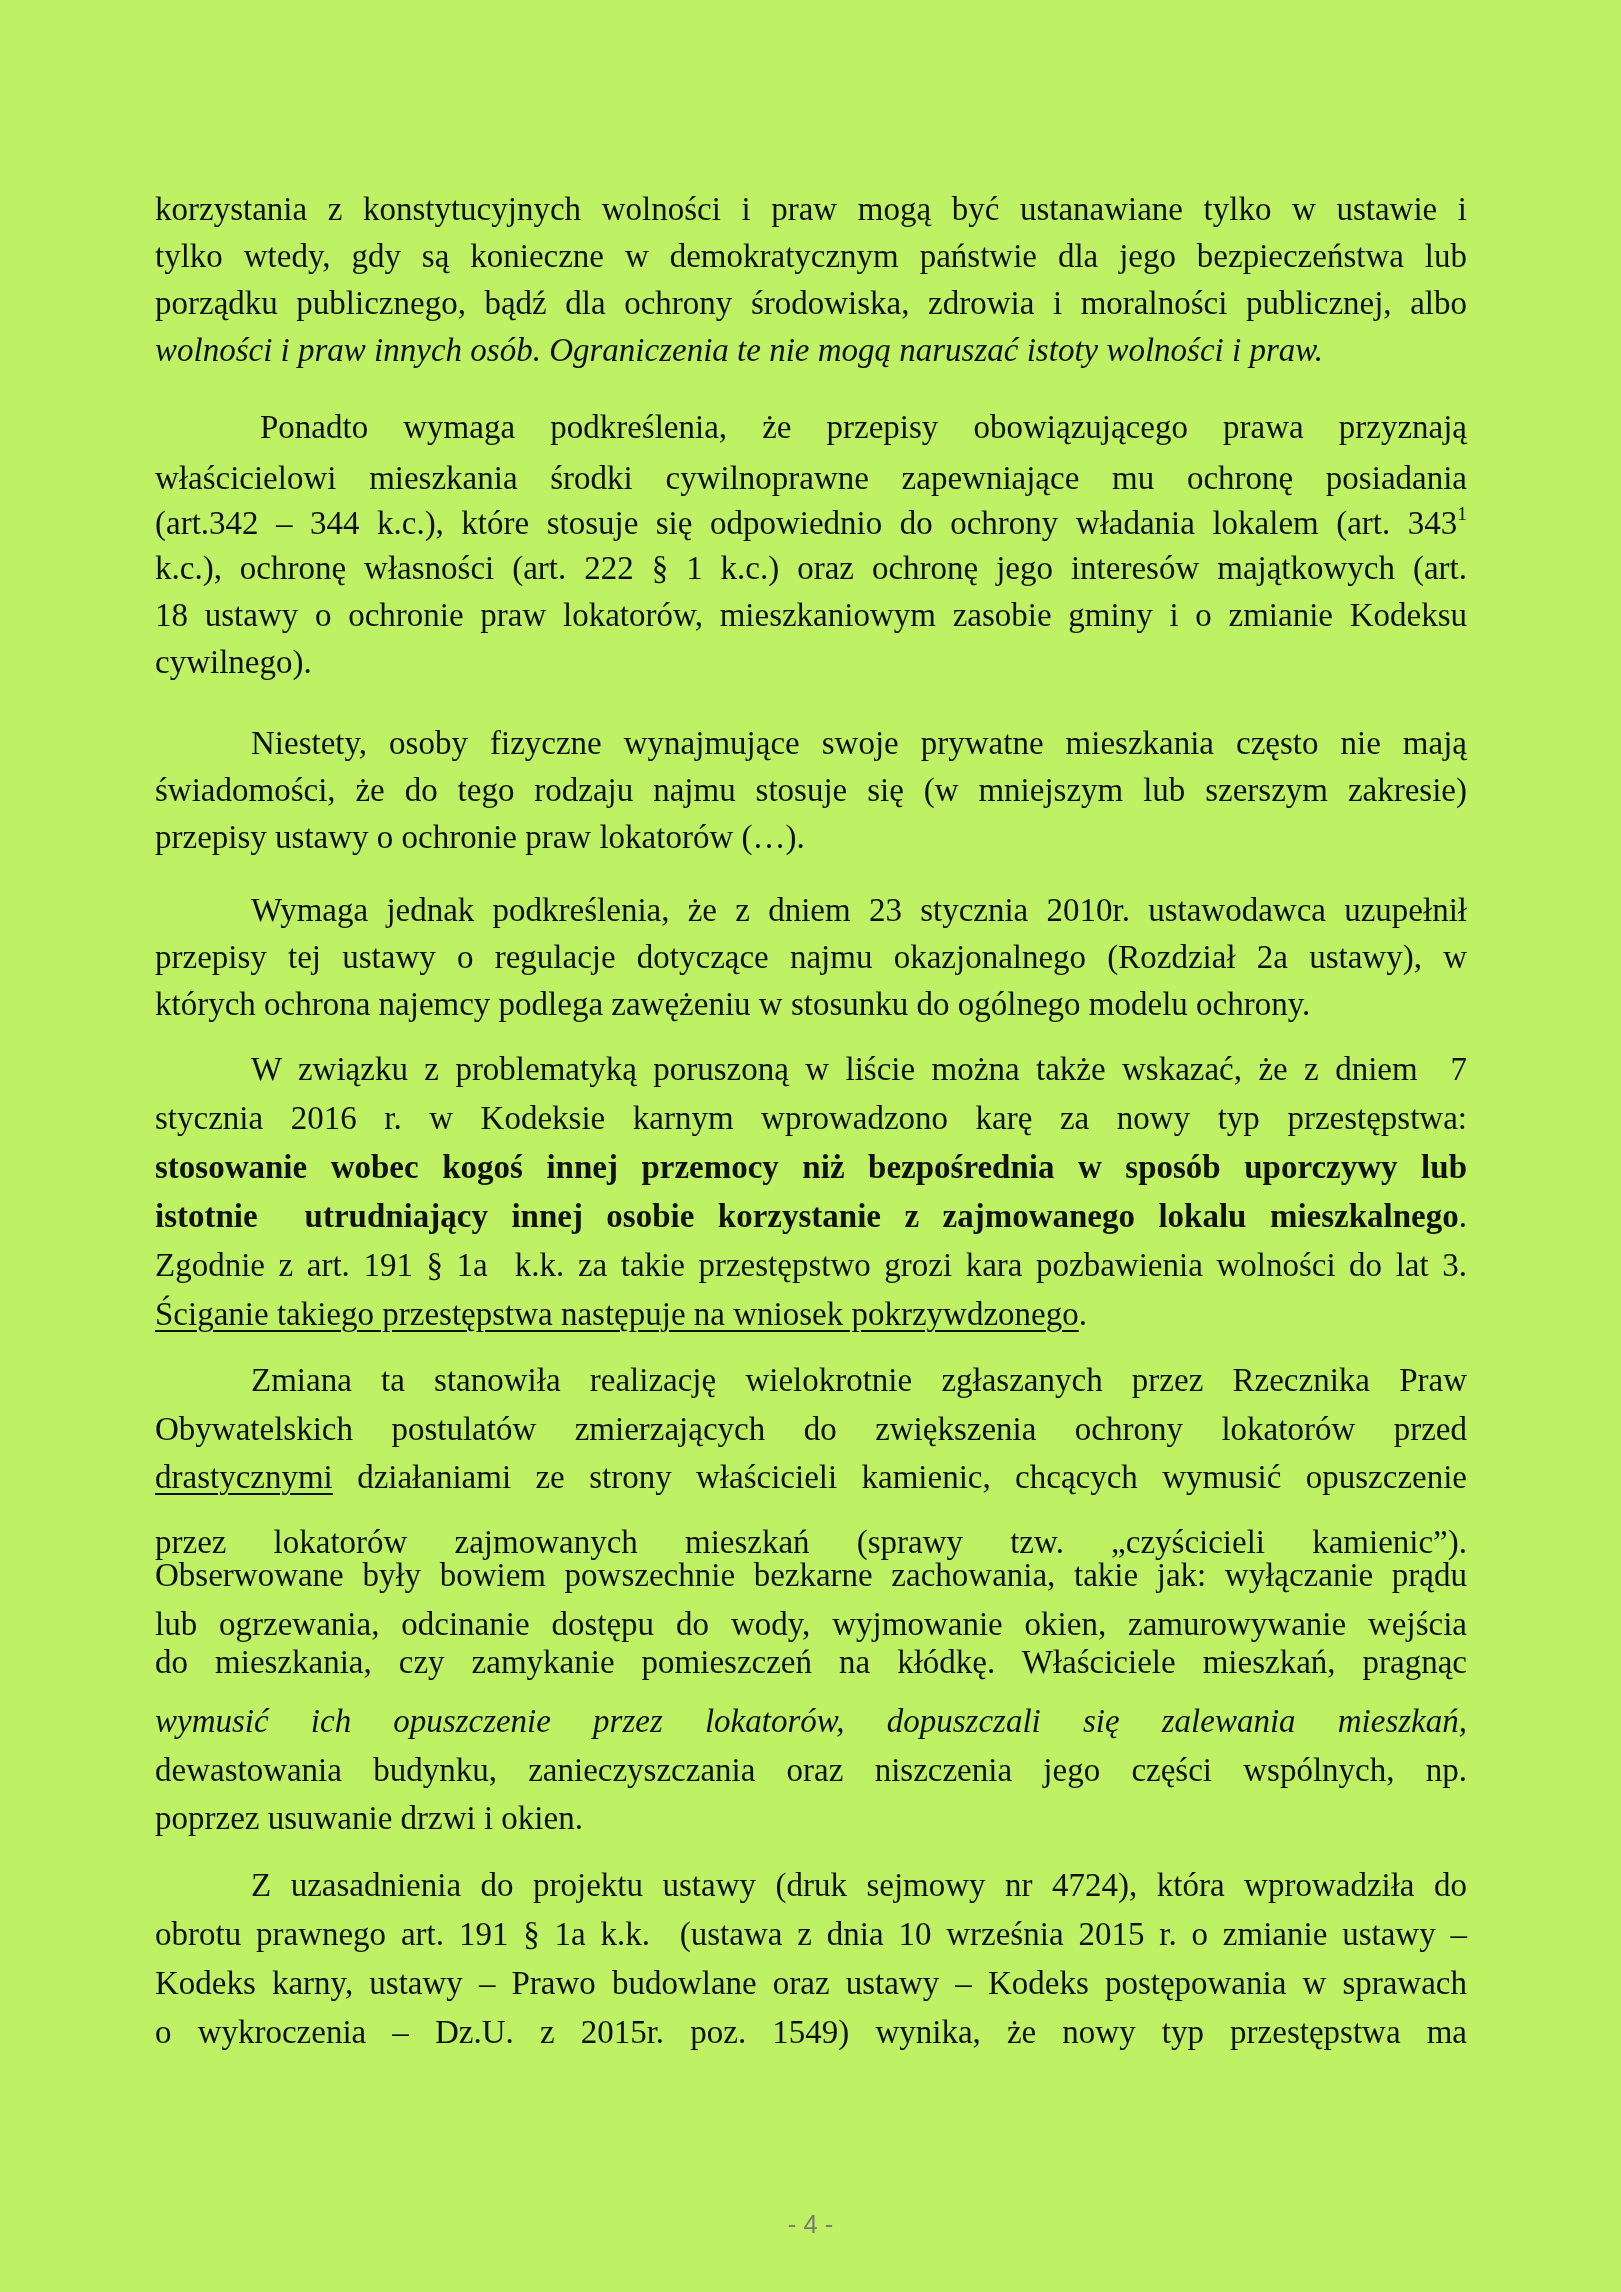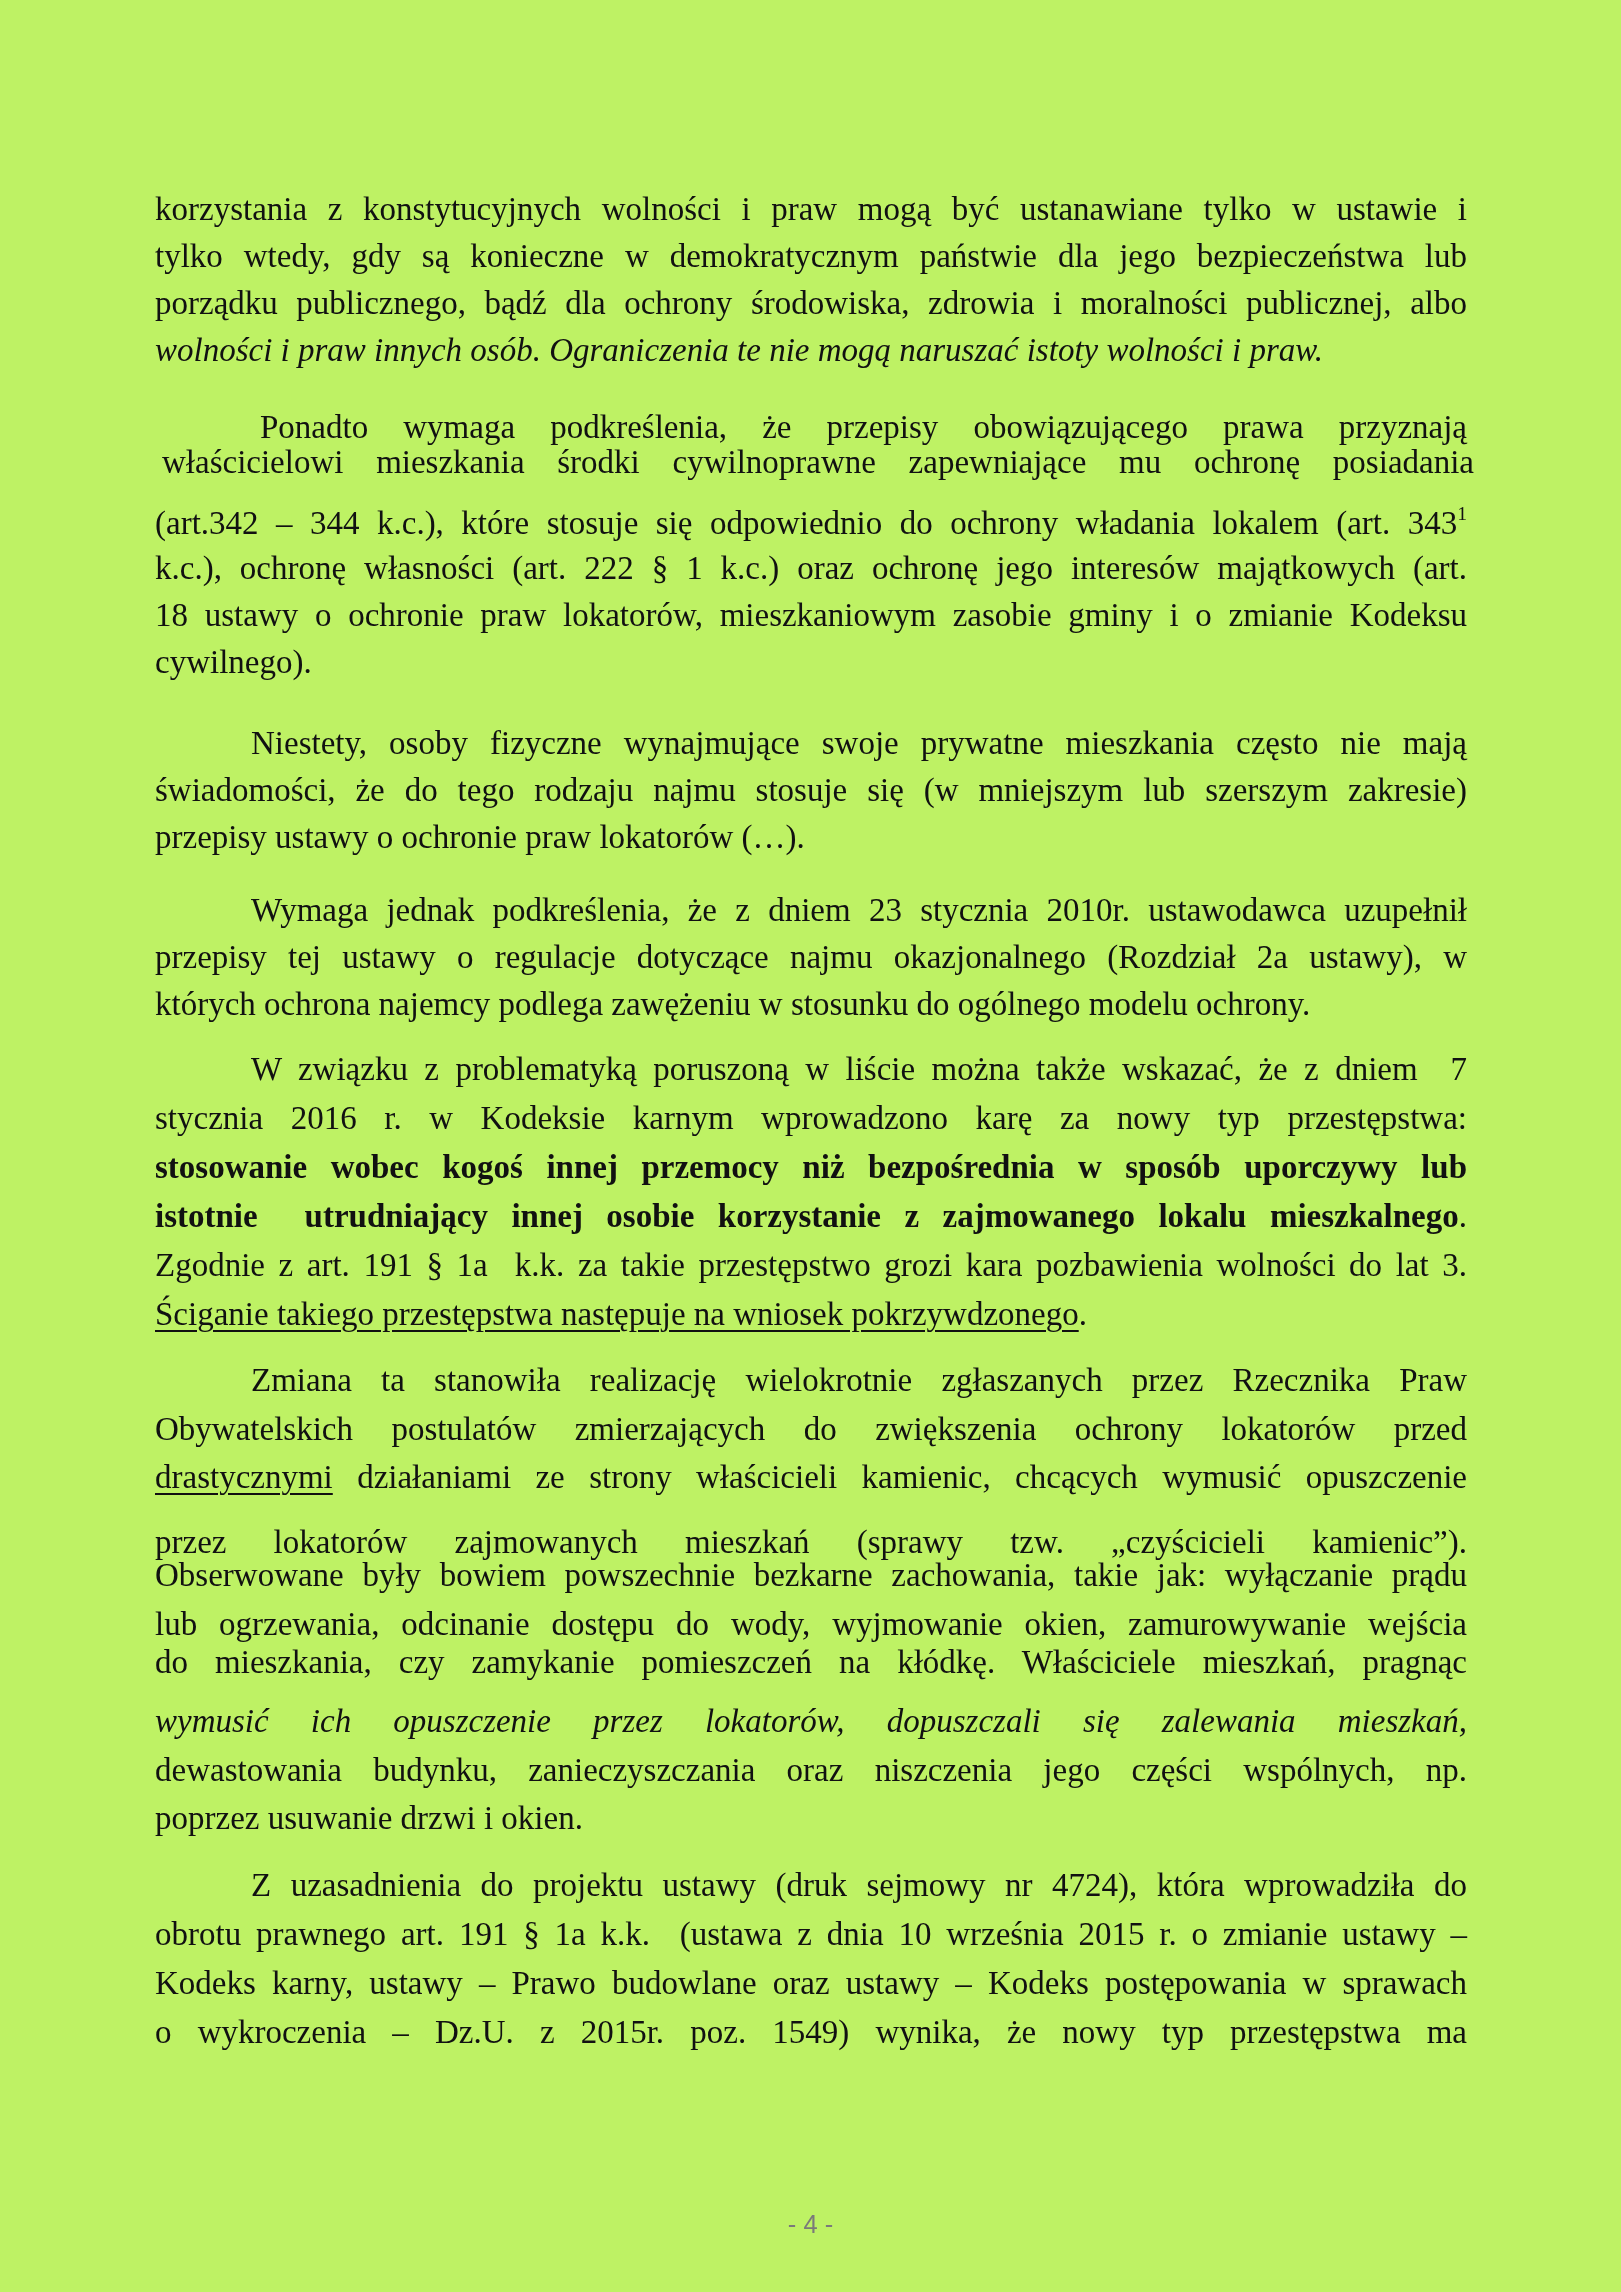--- a/index.html
+++ b/index.html
@@ -64,21 +64,21 @@
 <div class="page">
   <div id="body-text">
       <div class="para" style="top: 191px;">
         <div class="line" style="top: 0px;"><span class="seg">korzystania z konstytucyjnych wolności i praw mogą być ustanawiane tylko w ustawie i</span></div>
         <div class="line" style="top: 47px;"><span class="seg">tylko wtedy, gdy są konieczne w demokratycznym państwie dla jego bezpieczeństwa lub</span></div>
         <div class="line" style="top: 94px;"><span class="seg">porządku publicznego, bądź dla ochrony środowiska, zdrowia i moralności publicznej, albo</span></div>
         <div class="line last" style="top: 141px; font-style: italic;"><span class="seg">wolności i praw innych osób. Ograniczenia te nie mogą naruszać istoty wolności i praw.</span></div>
       </div>
       <div class="para" style="top: 409px;">
         <div class="line indent-wide" style="top: 0px;"><span class="seg">Ponadto wymaga podkreślenia, że przepisy obowiązującego prawa przyznają</span></div>
-        <div class="line" style="top: 35px; margin-left: 7px;"><span class="seg">właścicielowi mieszkania środki cywilnoprawne zapewniające mu ochronę posiadania</span></div>
+        <div class="line" style="top: 51px;"><span class="seg">właścicielowi mieszkania środki cywilnoprawne zapewniające mu ochronę posiadania</span></div>
         <div class="line" style="top: 94px;"><span class="seg">(art.342 – 344 k.c.), które stosuje się odpowiednio do ochrony władania lokalem (art. 343</span><span class="seg sup">1</span></div>
         <div class="line" style="top: 141px;"><span class="seg">k.c.), ochronę własności (art. 222 § 1 k.c.) oraz ochronę jego interesów majątkowych (art.</span></div>
         <div class="line" style="top: 188px;"><span class="seg">18 ustawy o ochronie praw lokatorów, mieszkaniowym zasobie gminy i o zmianie Kodeksu</span></div>
         <div class="line last" style="top: 235px;"><span class="seg">cywilnego).</span></div>
       </div>
       <div class="para" style="top: 725px;">
         <div class="line indent" style="top: 0px;"><span class="seg">Niestety, osoby fizyczne wynajmujące swoje prywatne mieszkania często nie mają</span></div>
         <div class="line" style="top: 47px;"><span class="seg">świadomości, że do tego rodzaju najmu stosuje się (w mniejszym lub szerszym zakresie)</span></div>
         <div class="line last" style="top: 94px;"><span class="seg">przepisy ustawy o ochronie praw lokatorów (…).</span></div>
       </div>

